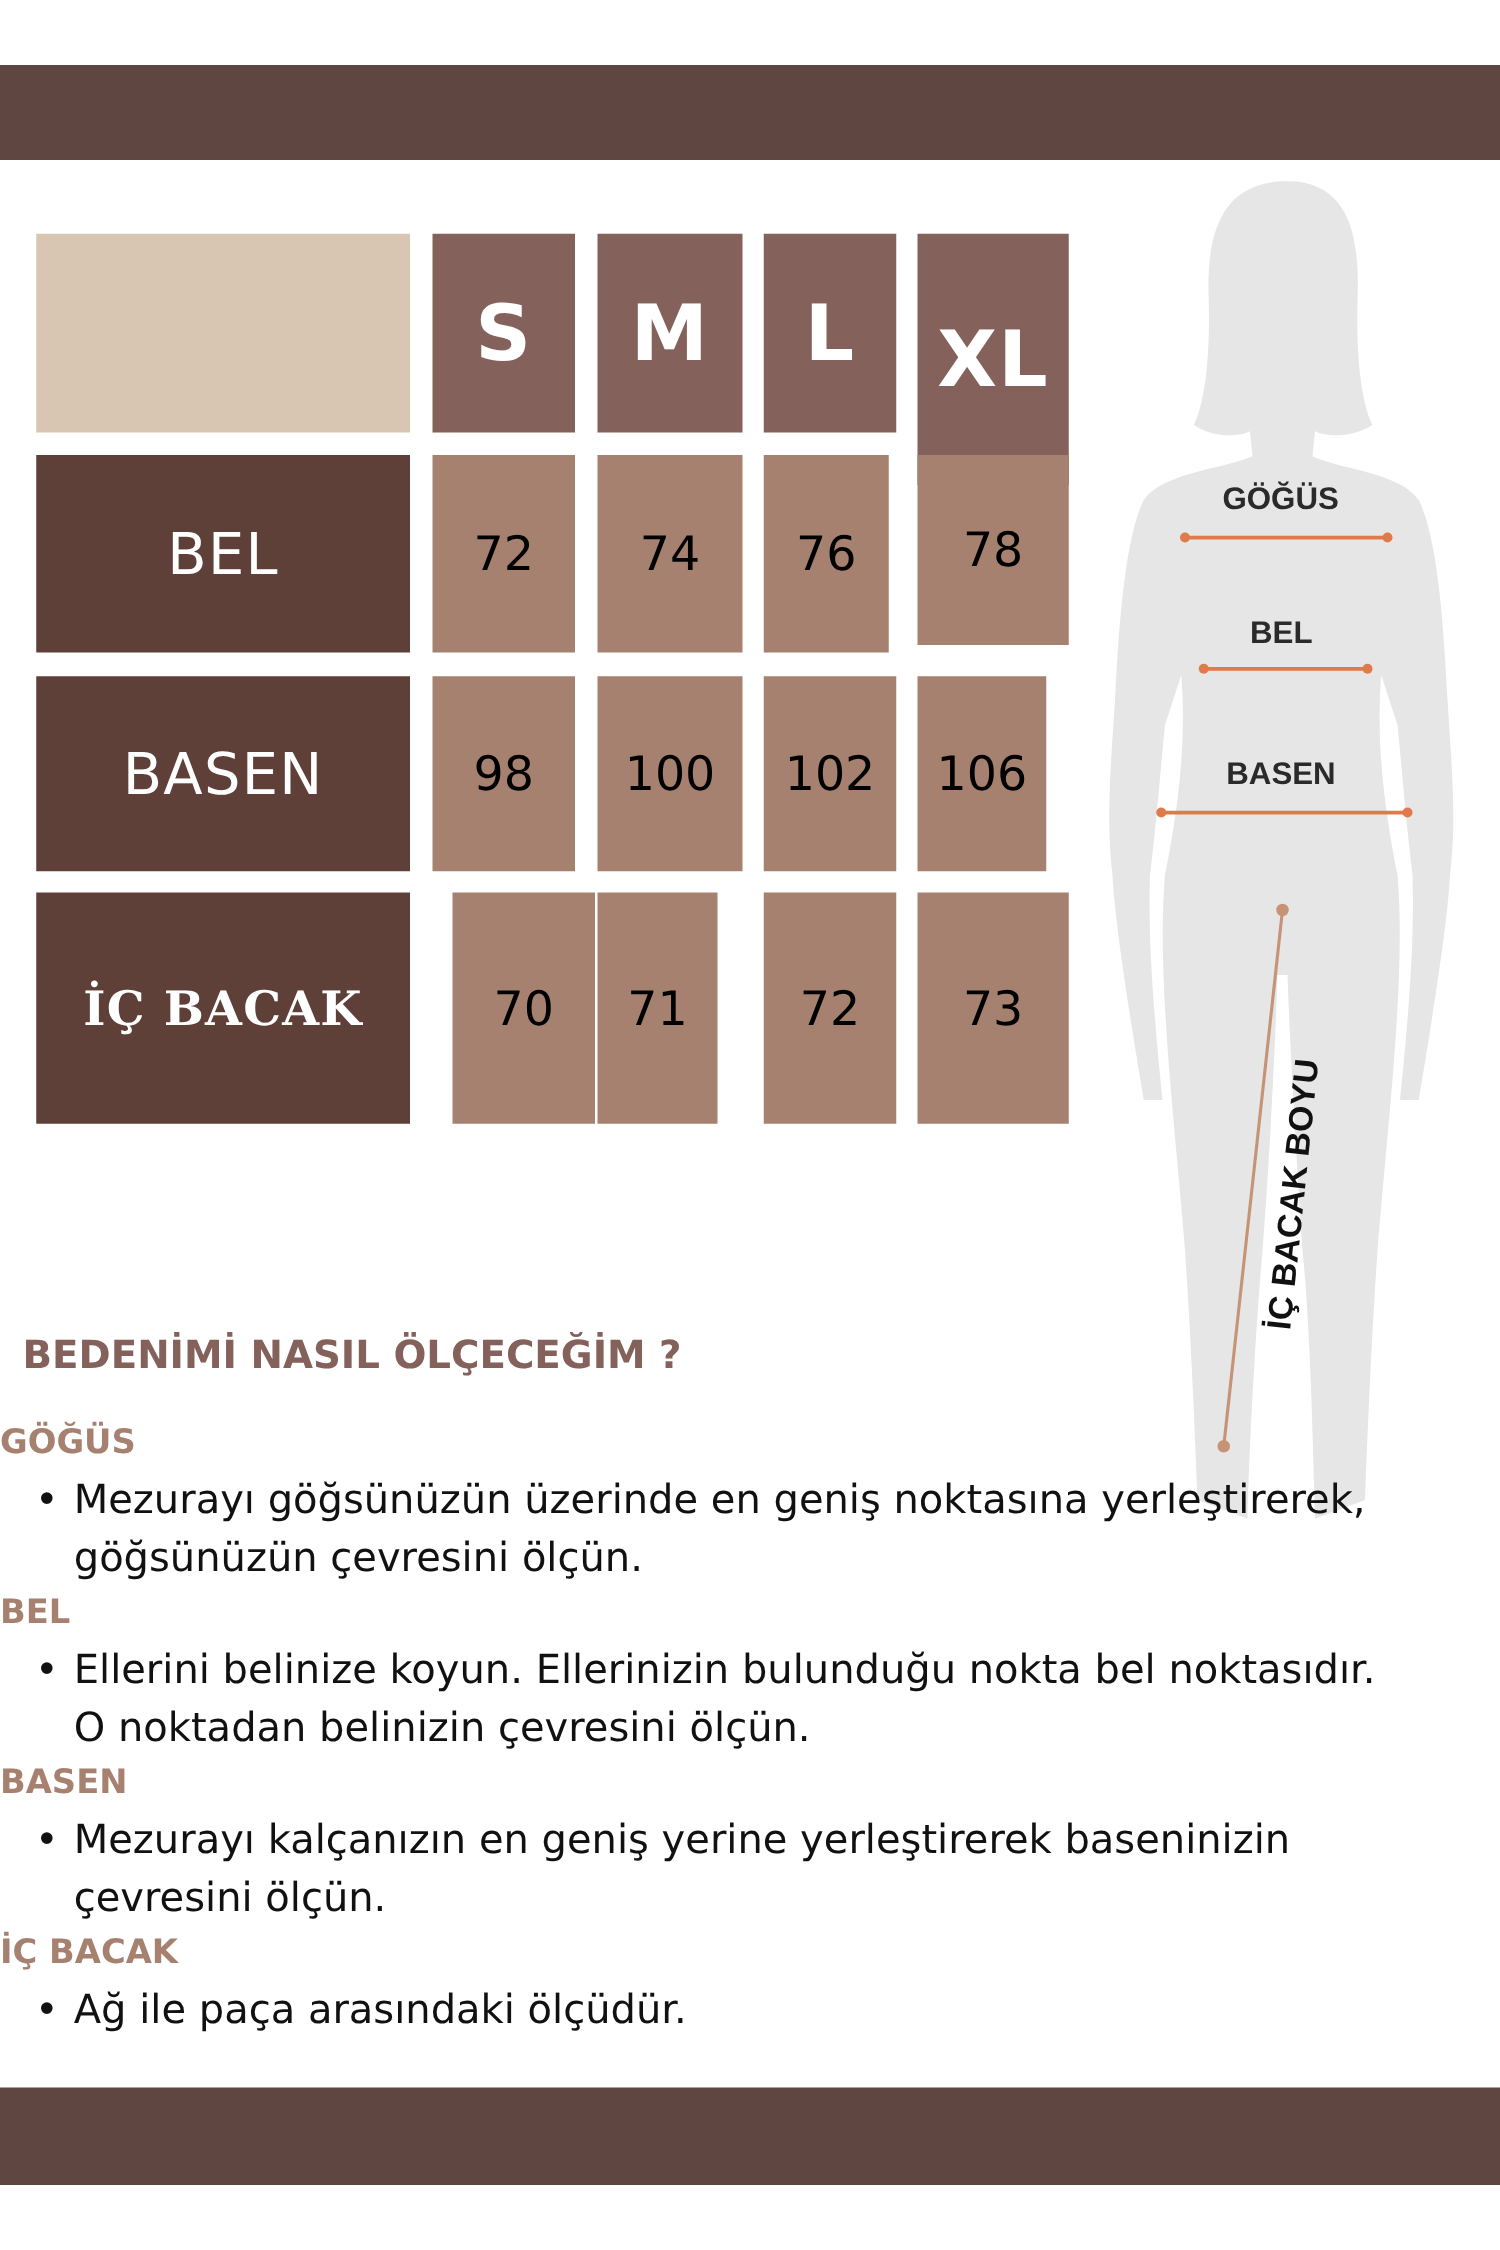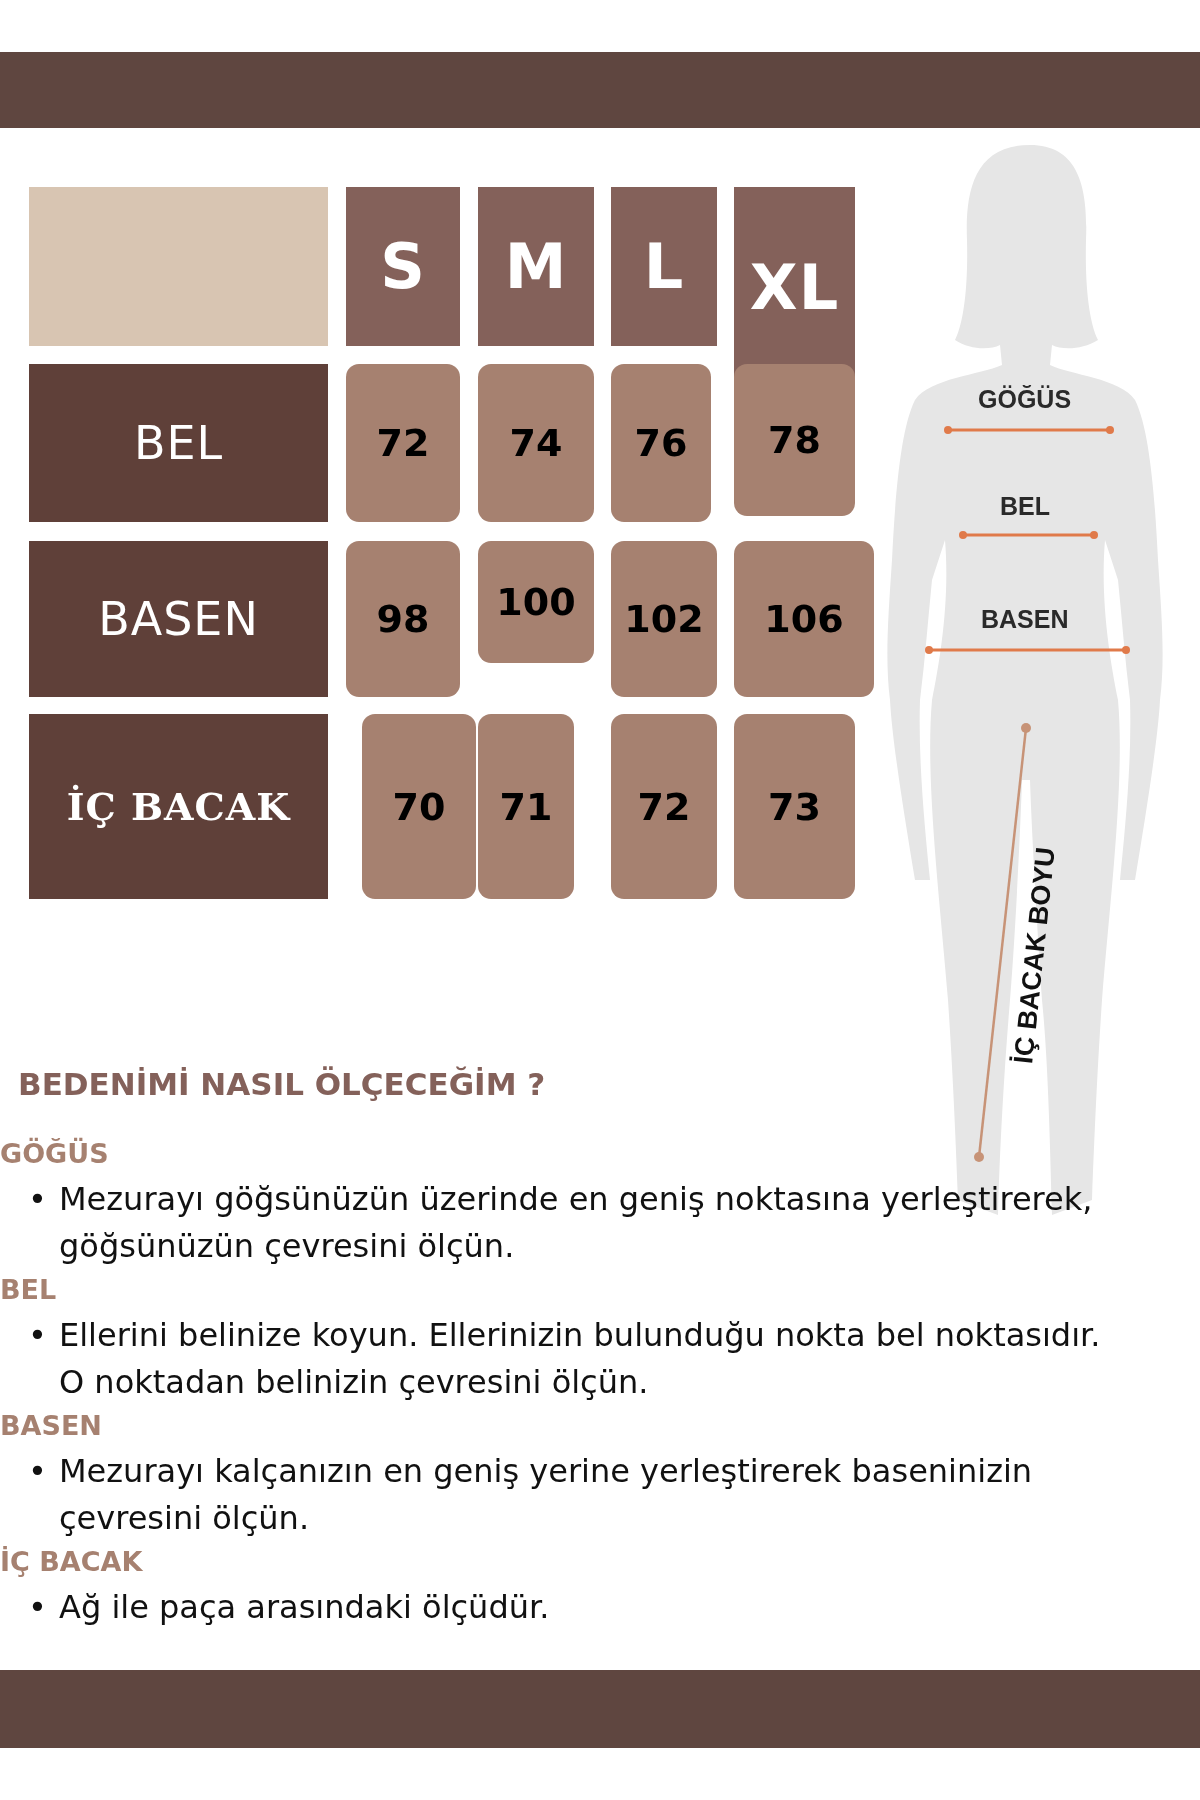--- a/index.html
+++ b/index.html
@@ -3,21 +3,21 @@
 <meta charset="utf-8">
 <style>
   html,body{margin:0;padding:0;}
   body{width:1200px;height:1800px;position:relative;background:#ffffff;overflow:hidden;font-family:"DejaVu Sans","Liberation Sans",sans-serif;}
   .bar{position:absolute;left:0;width:1200px;background:#5f4640;}
   .cell{position:absolute;display:flex;align-items:center;justify-content:center;box-sizing:border-box;}
   .hdr-blank{background:#d8c5b2;}
   .size{background:#84615a;color:#fff;font-weight:bold;font-size:62px;font-family:"DejaVu Sans",sans-serif;letter-spacing:1px;}
   .rowlabel{background:#5f4039;color:#fff;font-size:46px;font-family:"DejaVu Sans",sans-serif;font-weight:normal;letter-spacing:1px;}
   .rowlabel.serif{font-family:"DejaVu Serif","Liberation Serif",serif;font-weight:bold;font-size:38px;flex-direction:column;line-height:70px;}
-  .val{background:#a68170;color:#000;font-weight:bold;font-size:38px;font-family:"DejaVu Sans",sans-serif;border-radius:13px;}
+  .val{background:#a68170;color:#000;font-weight:normal;font-size:38px;font-family:"DejaVu Sans",sans-serif;}
   .figure{position:absolute;left:870px;top:140px;width:310px;height:1090px;}
   .fig-label{position:absolute;font-family:"Liberation Sans",sans-serif;font-weight:bold;color:#2a2a2a;font-size:25px;}
   .guide-title{position:absolute;left:18px;top:1066px;font-size:31px;font-weight:bold;color:#84615a;font-family:"DejaVu Sans",sans-serif;}
   .sec-label{position:absolute;left:0;font-size:27px;font-weight:bold;color:#a68170;font-family:"DejaVu Sans",sans-serif;}
   .bullet{position:absolute;left:28px;font-size:32px;color:#111;font-family:"DejaVu Sans",sans-serif;line-height:47px;width:1160px;}
   .bullet .dot{position:absolute;left:0;top:0;}
   .bullet .txt{display:block;margin-left:31px;}
 </style>
 </head>
 <body>
@@ -32,23 +32,23 @@
   <div class="cell size" style="left:734px;top:187px;width:121px;height:201px;">XL</div>
 
   <div class="cell rowlabel" style="left:29px;top:364px;width:299px;height:158px;">BEL</div>
   <div class="cell val" style="left:346px;top:364px;width:114px;height:158px;">72</div>
   <div class="cell val" style="left:478px;top:364px;width:116px;height:158px;">74</div>
   <div class="cell val" style="left:611px;top:364px;width:100px;height:158px;">76</div>
   <div class="cell val" style="left:734px;top:364px;width:121px;height:152px;">78</div>
 
   <div class="cell rowlabel" style="left:29px;top:541px;width:299px;height:156px;">BASEN</div>
   <div class="cell val" style="left:346px;top:541px;width:114px;height:156px;">98</div>
-  <div class="cell val" style="left:478px;top:541px;width:116px;height:122px;">100</div>
+  <div class="cell val" style="left:478px;top:541px;width:116px;height:156px;">100</div>
   <div class="cell val" style="left:611px;top:541px;width:106px;height:156px;">102</div>
-  <div class="cell val" style="left:734px;top:541px;width:140px;height:156px;">106</div>
+  <div class="cell val" style="left:734px;top:541px;width:103px;height:156px;">106</div>
 
   <div class="cell rowlabel serif" style="left:29px;top:714px;width:299px;height:185px;">
     <span>İÇ BACAK</span>
   </div>
   <div class="cell val" style="left:346px;top:714px;width:114px;height:185px;margin-left:16px;">70</div>
   <div class="cell val" style="left:478px;top:714px;width:96px;height:185px;">71</div>
   <div class="cell val" style="left:611px;top:714px;width:106px;height:185px;">72</div>
   <div class="cell val" style="left:734px;top:714px;width:121px;height:185px;">73</div>
 </div>
 

